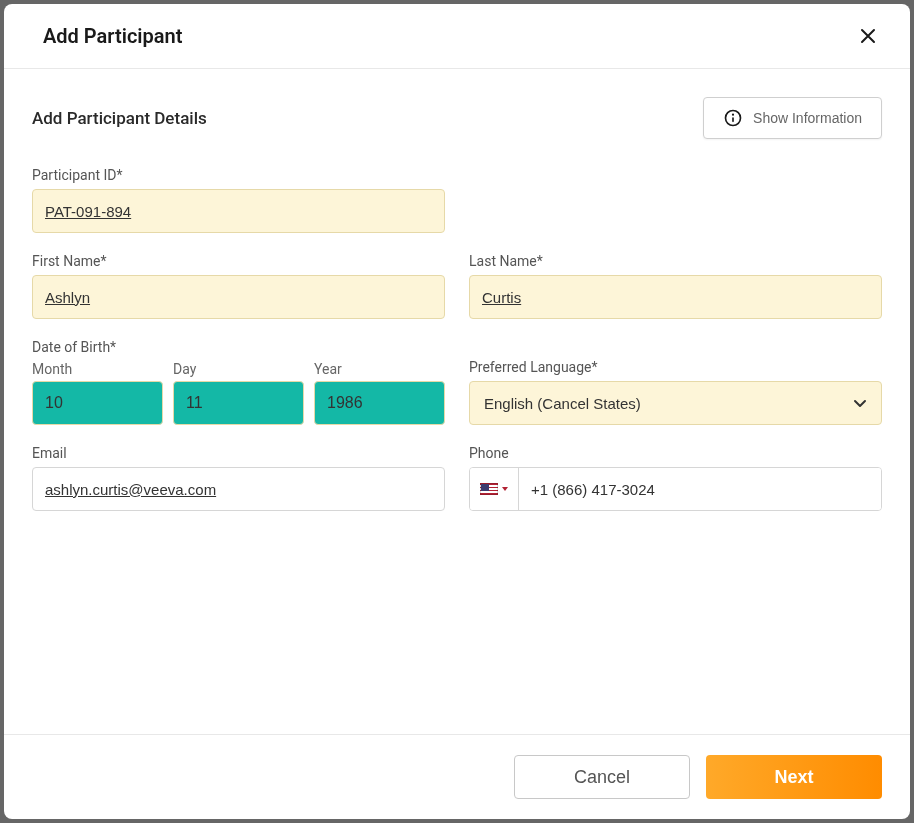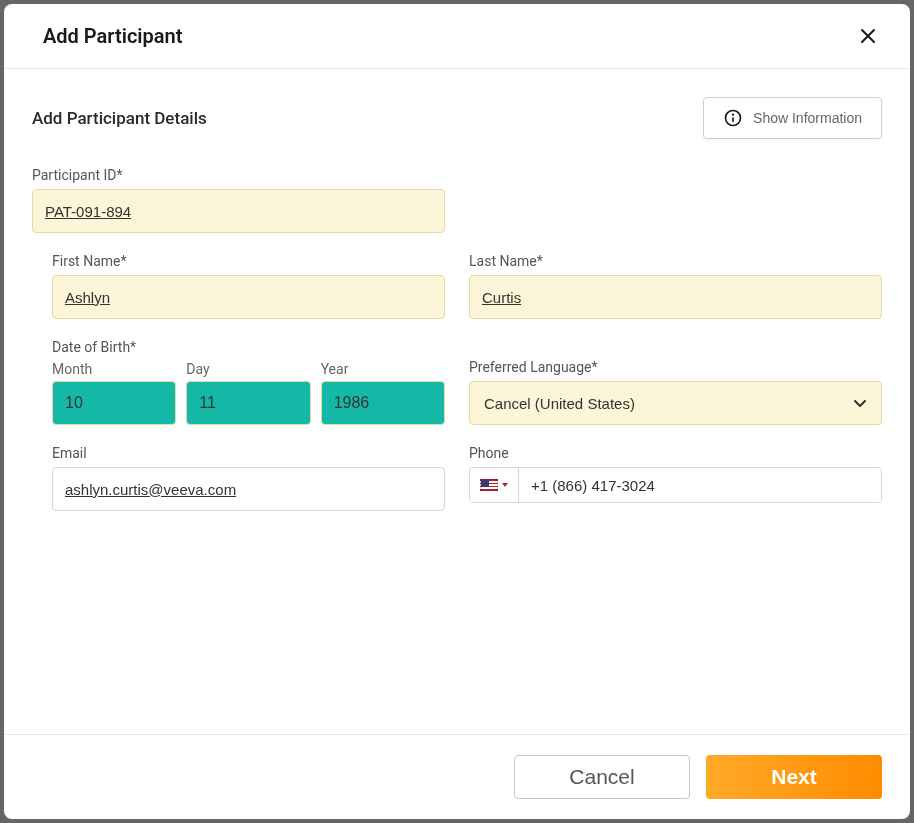--- a/index.html
+++ b/index.html
@@ -86,21 +86,20 @@
       display: grid;
       grid-template-columns: 1fr 1fr;
       column-gap: 24px;
       row-gap: 20px;
     }
     .full-row {
       grid-column: 1 / 3;
     }
     .half-left {
       grid-column: 1 / 2;
-      margin-left: 20px;
     }
     .half-right {
       grid-column: 2 / 3;
     }
     .field-label {
       display: block;
       font-size: 14px;
       color: #555;
       margin-bottom: 6px;
       font-weight: 400;
@@ -169,21 +168,21 @@
       right: 14px;
       top: 50%;
       transform: translateY(-50%);
       pointer-events: none;
       color: #333;
     }
     .phone-wrap {
       display: flex;
       border: 1px solid #d6d6d6;
       border-radius: 4px;
-      height: 36px;
+      height: 44px;
       background: #fff;
       overflow: hidden;
     }
     .flag-btn {
       display: flex;
       align-items: center;
       gap: 4px;
       padding: 0 10px;
       border: none;
       border-right: 1px solid #d6d6d6;
@@ -238,21 +237,21 @@
       border-top: 1px solid #e8e8e8;
       padding: 20px 28px;
       display: flex;
       justify-content: flex-end;
       gap: 16px;
     }
     .btn {
       min-width: 176px;
       height: 44px;
       border-radius: 4px;
-      font-size: 21px;
+      font-size: 18px;
       font-weight: 500;
       cursor: pointer;
       display: flex;
       align-items: center;
       justify-content: center;
     }
     .btn-secondary {
       background: #fff;
       border: 1px solid #c8c8c8;
       color: #555;
@@ -330,21 +329,21 @@
           <div class="dob-col">
             <span class="sub-label">Year</span>
             <input type="text" class="dob-input" value="1986" style="">
           </div>
         </div>
       </div>
 
       <div class="half-right lang-field">
         <label class="field-label">Preferred Language*</label>
         <div class="select-wrap">
-          <button type="button" class="select-input">Cancel (United States)</button>
+          <button type="button" class="select-input">English (Cancel States)</button>
           <svg class="chevron-icon" width="16" height="16" viewBox="0 0 16 16" fill="none">
             <path d="M3 6 L8 11 L13 6" stroke="currentColor" stroke-width="2" stroke-linecap="round" stroke-linejoin="round"></path>
           </svg>
         </div>
       </div>
 
       <div class="half-left">
         <label class="field-label">Email</label>
         <input type="text" class="text-input plain" value="ashlyn.curtis@veeva.com" style="">
       </div>

